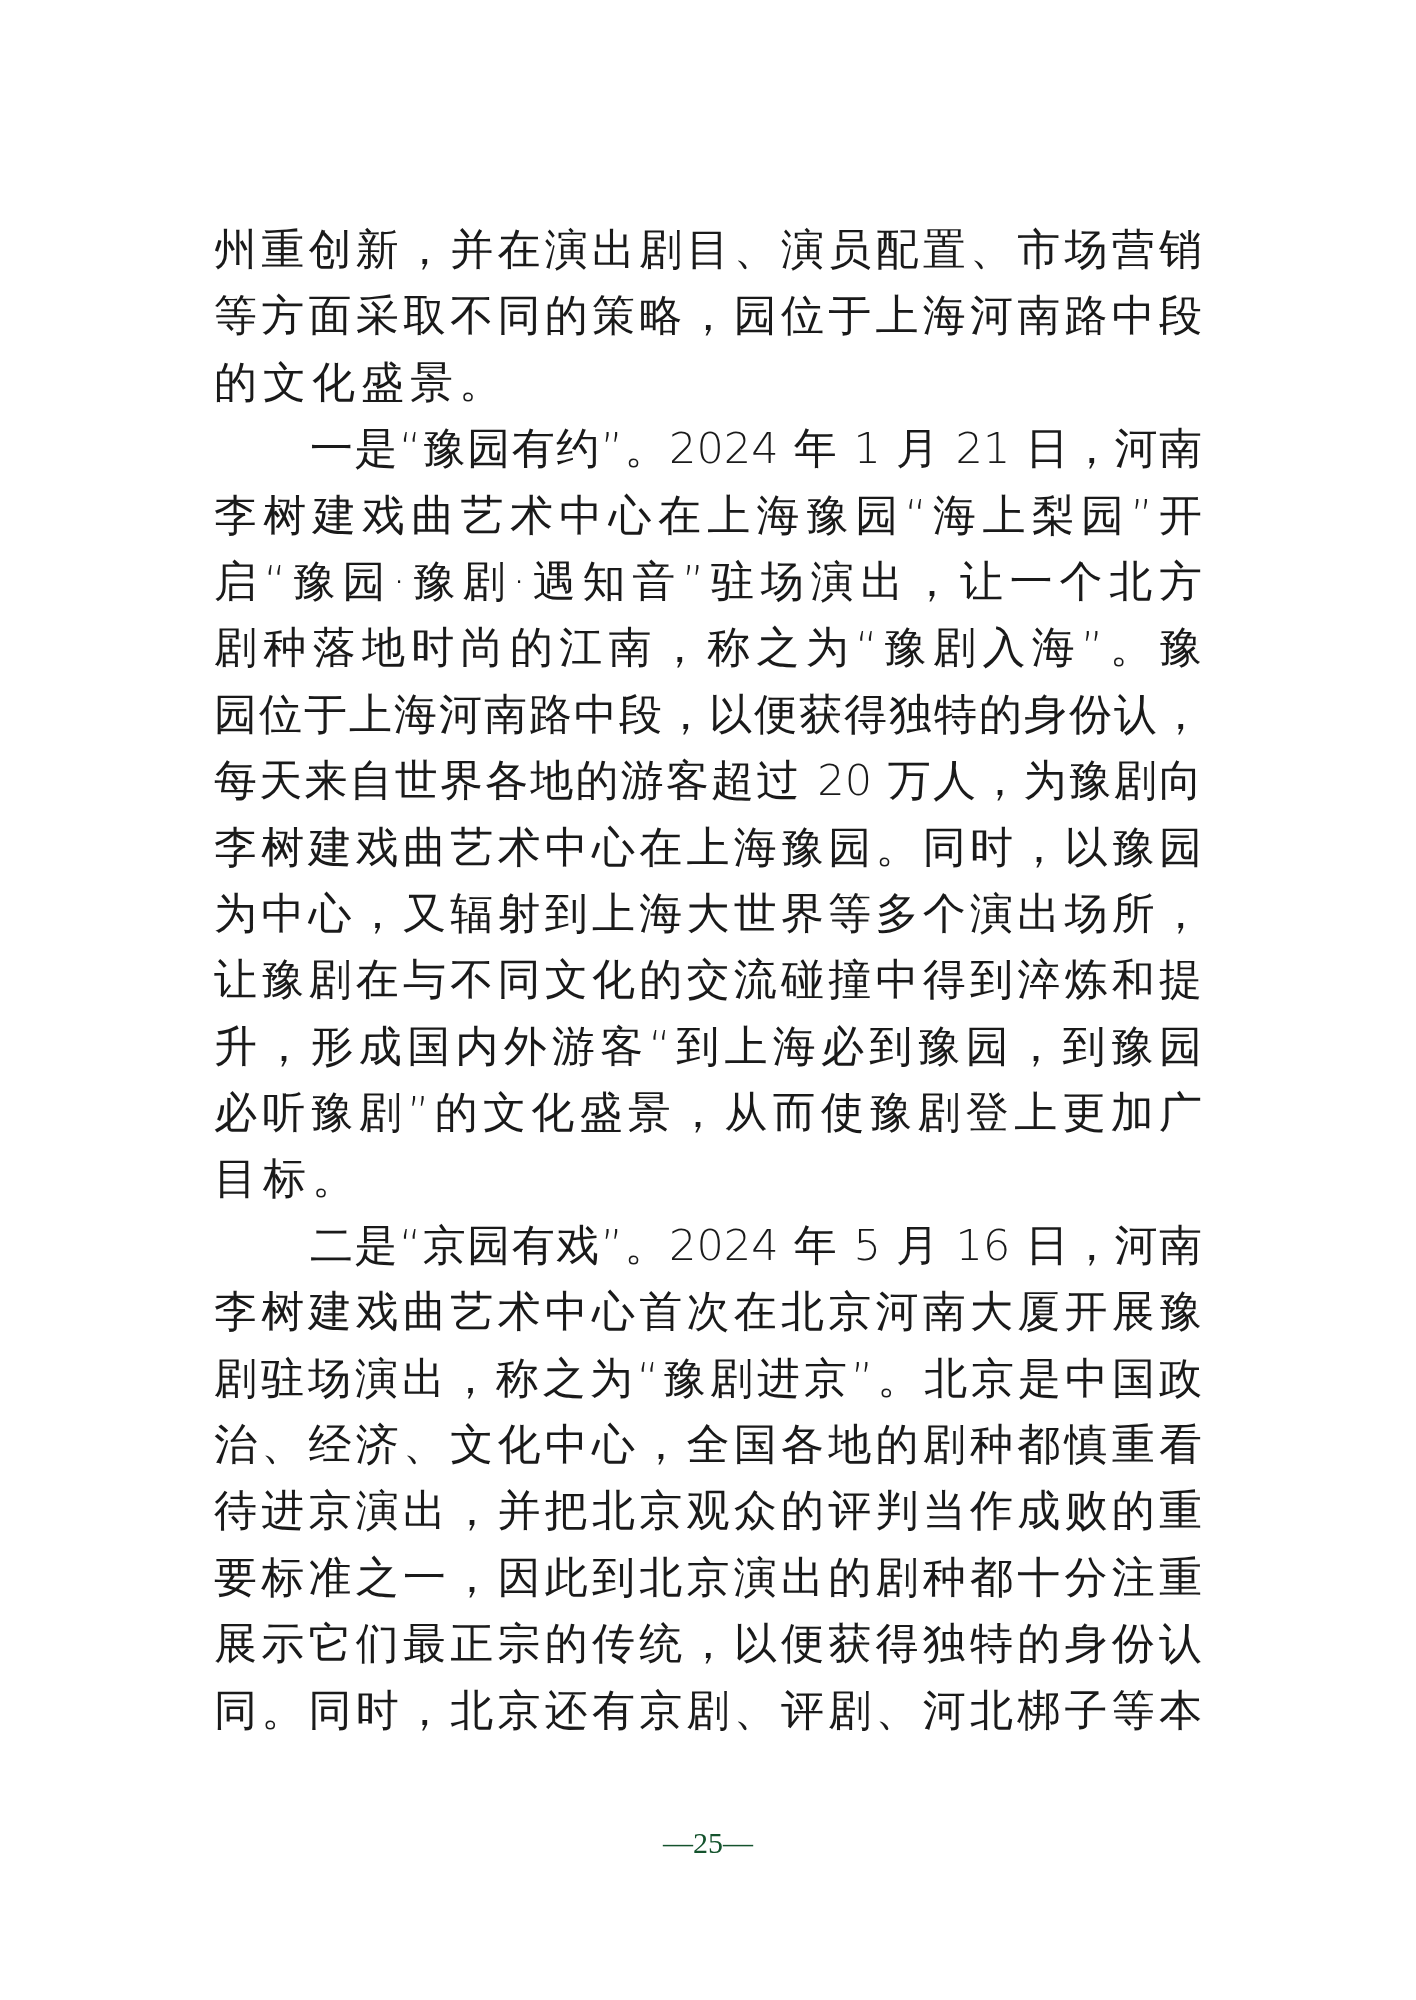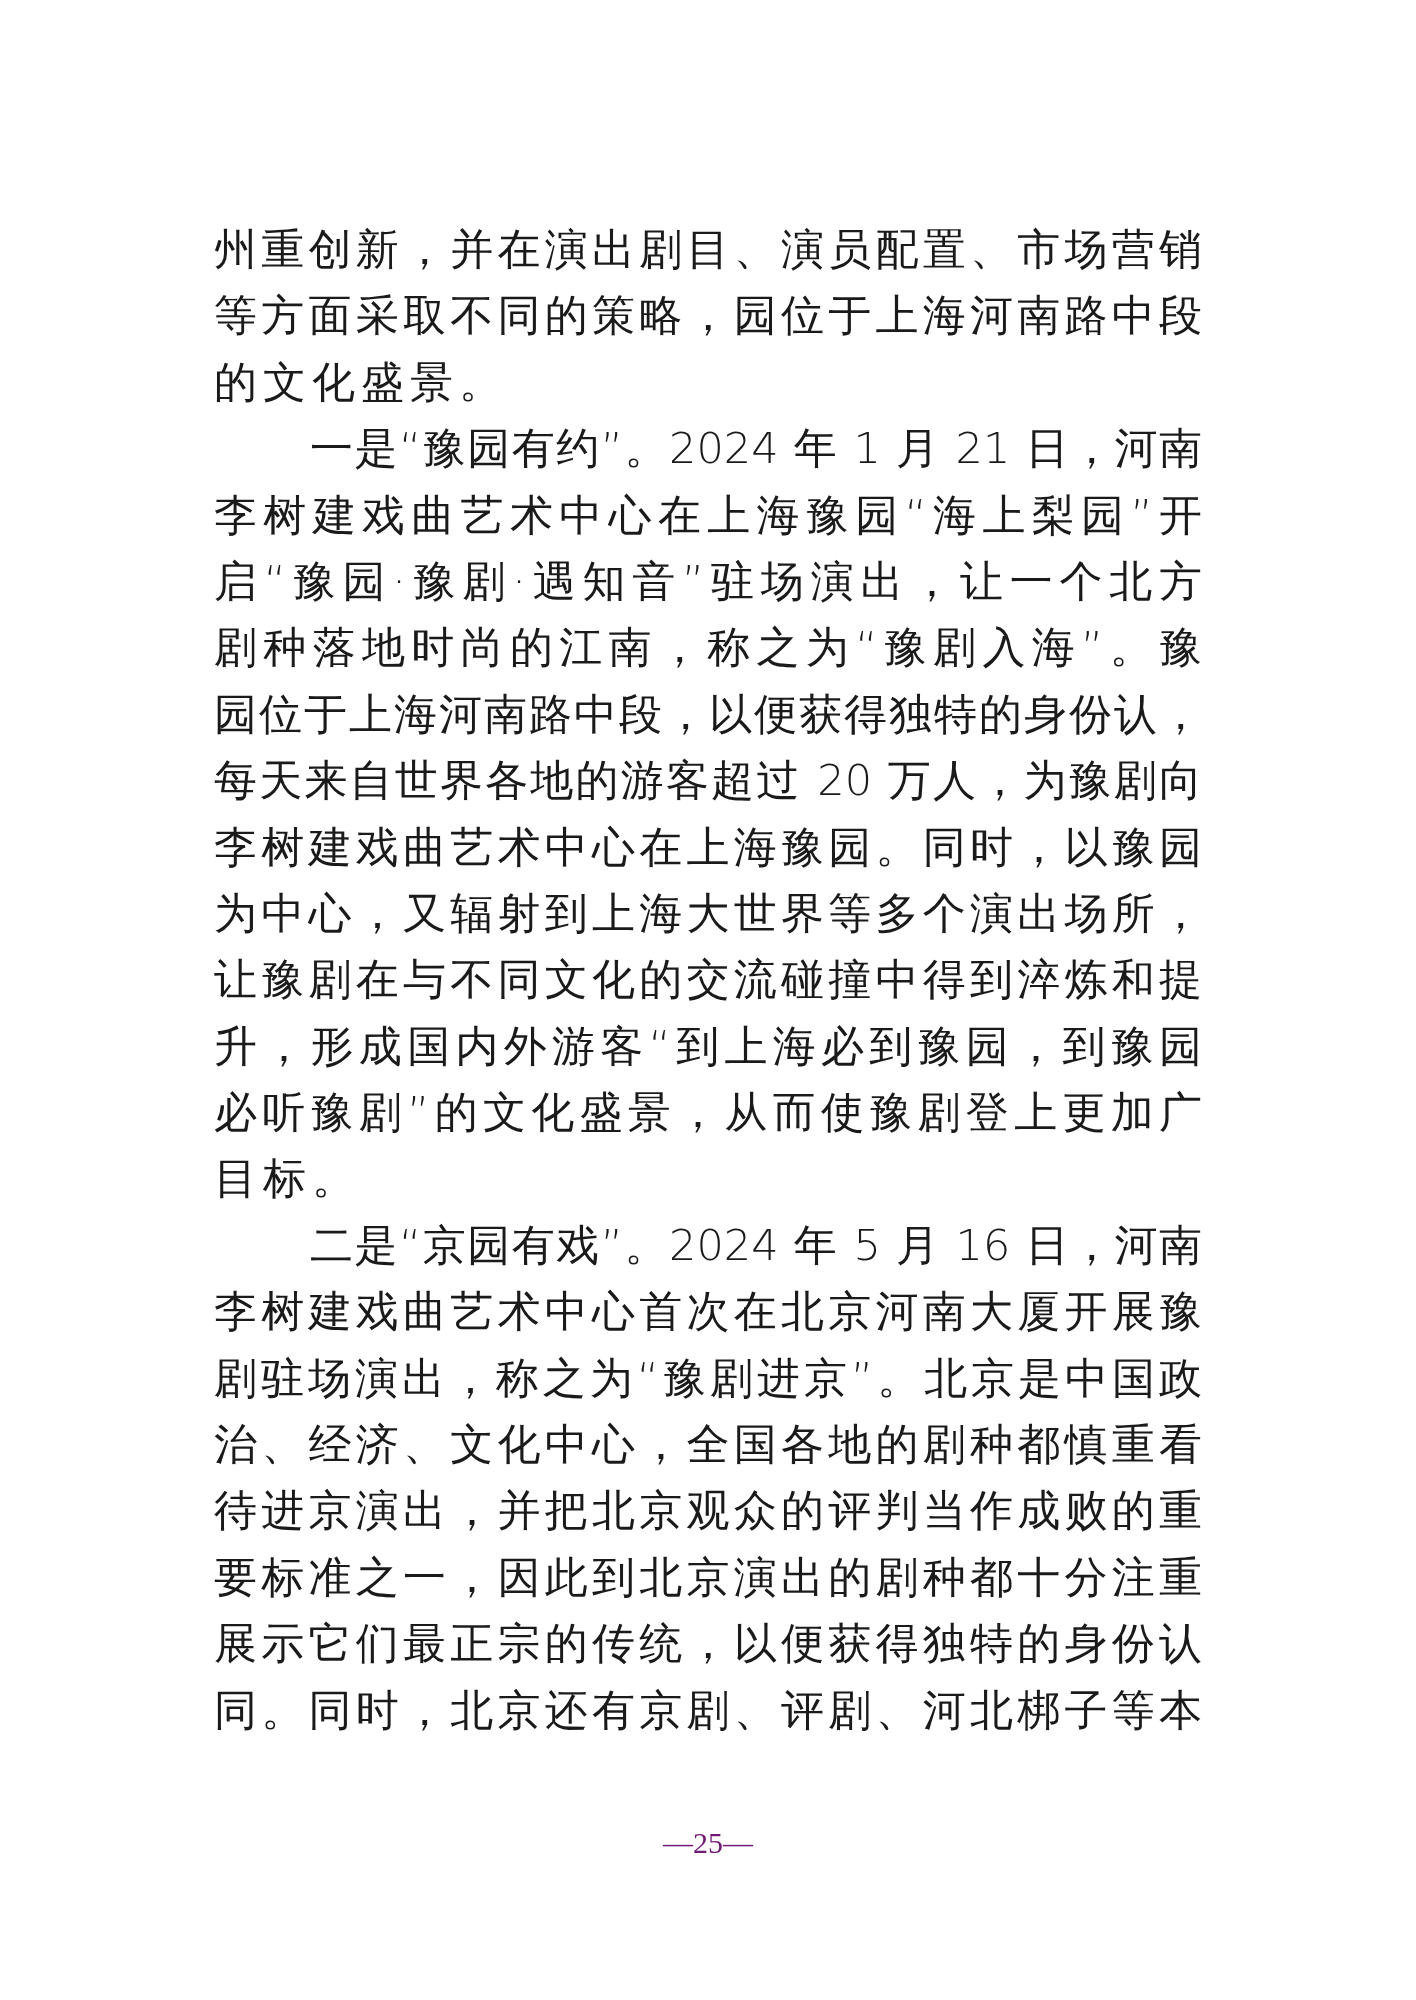--- a/index.html
+++ b/index.html
@@ -46,21 +46,21 @@
       padding-left: 96px;
     }
     .page-number {
       position: absolute;
       left: 0;
       width: 1416px;
       top: 1826px;
       text-align: center;
       font-family: "Liberation Serif", "DejaVu Serif", serif;
       font-size: 30px;
-      color: #701a75;
+      color: #14532d;
     }
   </style>
 </head>
 <body>
 
 <div class="page">
   <div class="body-text">
 
     <div class="line">州重创新，并在演出剧目、演员配置、市场营销</div>
     <div class="line">等方面采取不同的策略，园位于上海河南路中段</div>

